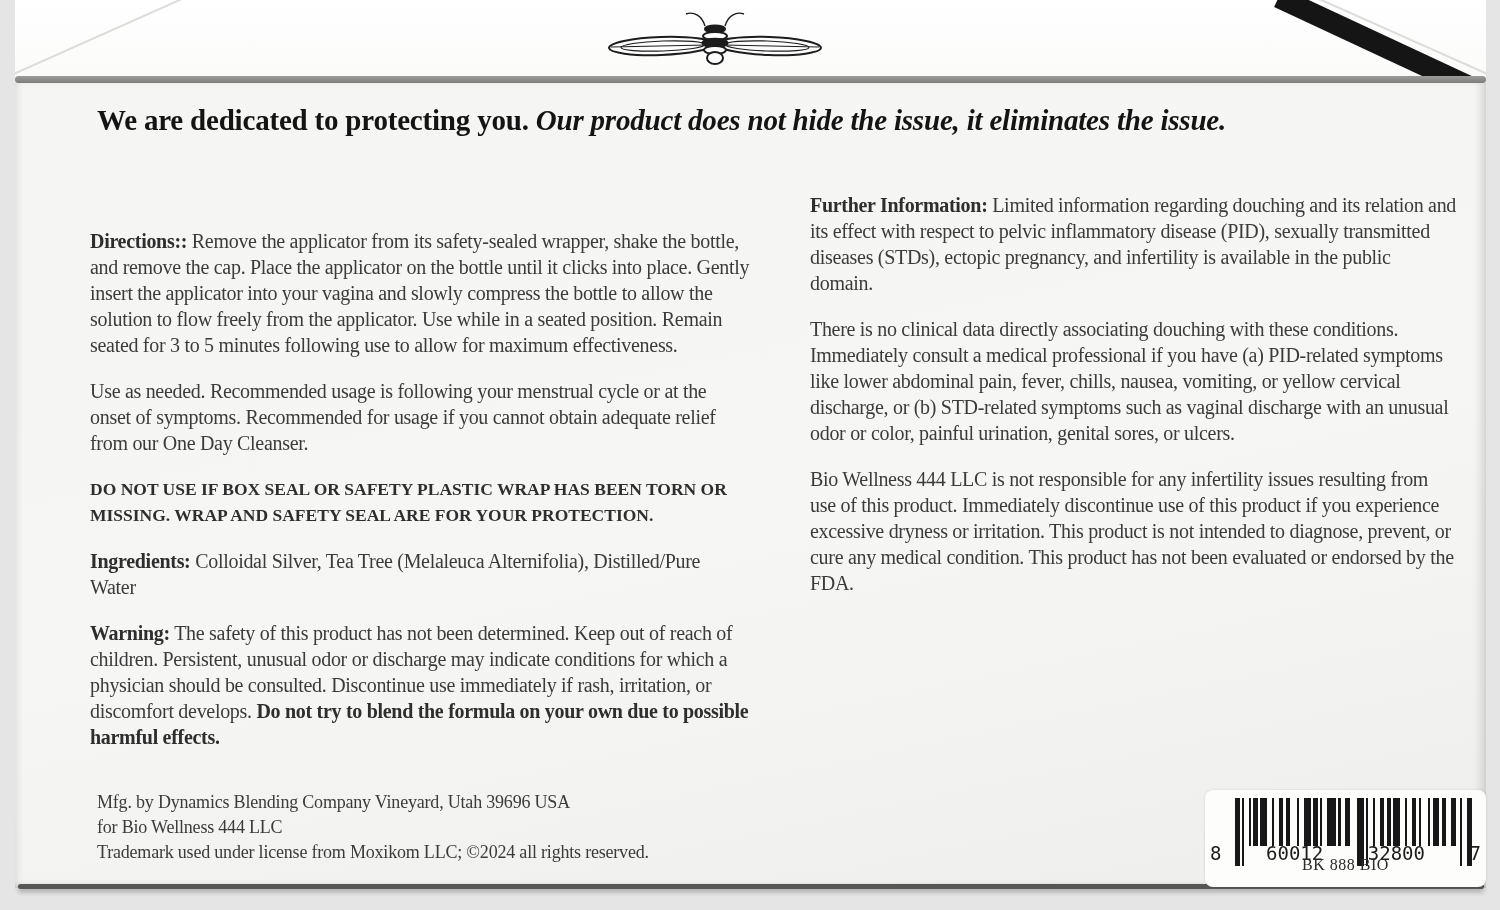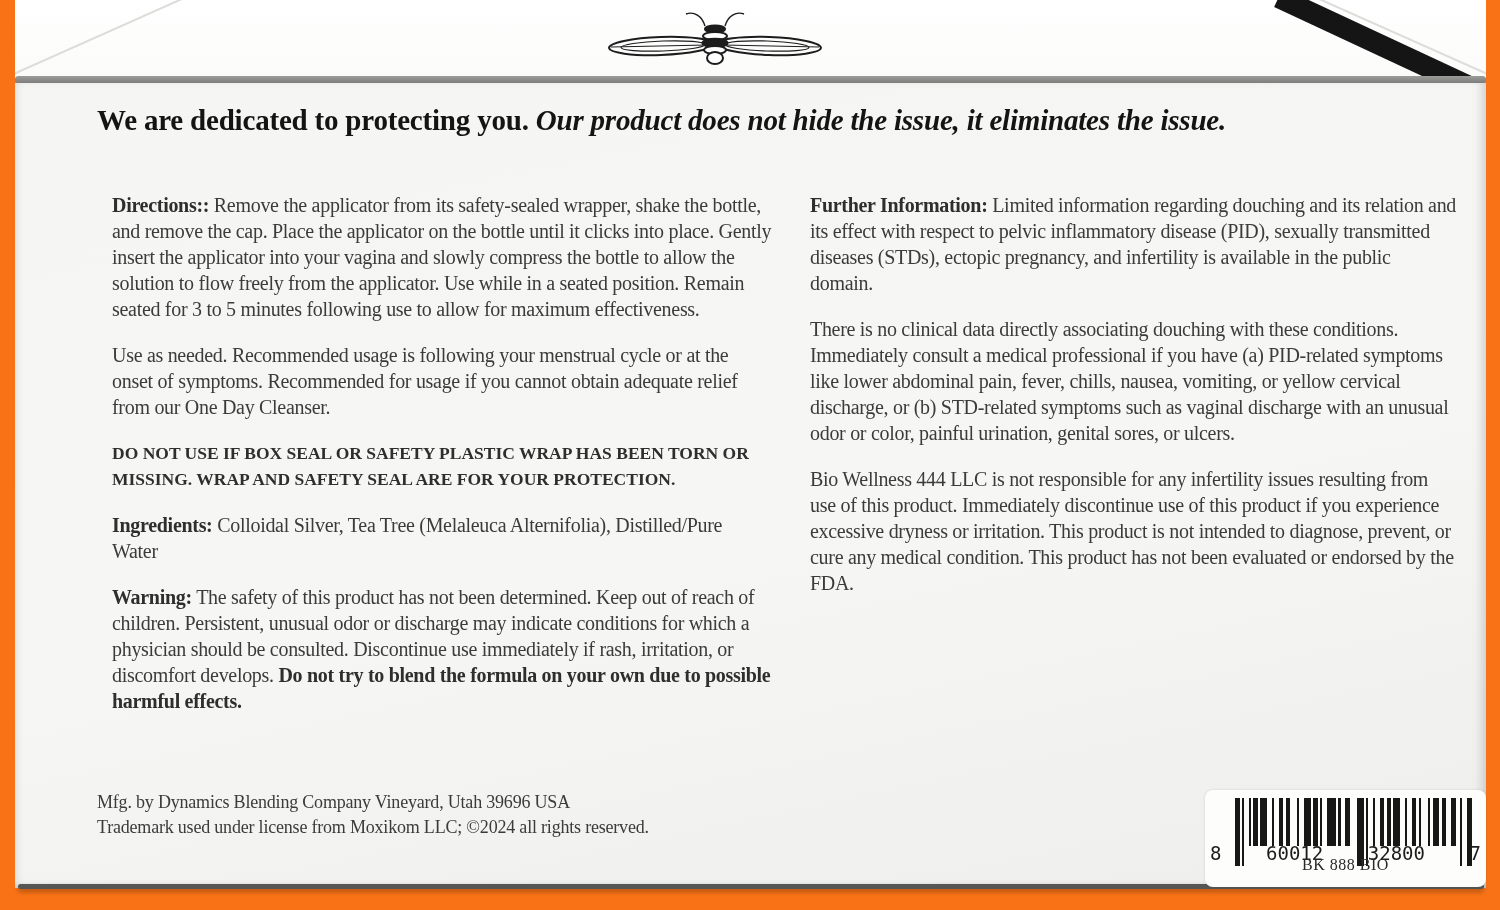--- a/index.html
+++ b/index.html
@@ -1,17 +1,17 @@
 <!DOCTYPE html>
 <html><head>
 <meta charset="utf-8">
 <style>
   html,body{margin:0;padding:0;background:#ffffff;}
   .scene{
-    position:relative;width:1500px;height:910px;background:#f97316;overflow:hidden;
+    position:relative;width:1500px;height:910px;background:#e5e5e5;overflow:hidden;
     font-family:"Liberation Serif", serif;color:#3c3c3c;
   }
   
   .flap{
     position:absolute;top:0;left:15px;right:14px;height:78px;
     background:linear-gradient(180deg,#ffffff 0%,#fbfbfa 100%);
     overflow:hidden;
   }
   .crease{position:absolute;height:2px;background:#dcdcda;}
   .crease.left{width:190px;left:-4px;top:74px;transform:rotate(-24deg);transform-origin:left top;}
@@ -34,21 +34,21 @@
     background:#565654;border-radius:3px;box-shadow:0 3px 5px rgba(0,0,0,.28);
   }
   .bee{position:absolute;left:590px;top:6px;width:220px;height:66px;}
   
   .headline{
     position:absolute;left:97px;top:104px;right:40px;
     font-size:29px;font-weight:bold;color:#141414;white-space:nowrap;letter-spacing:-0.2px;
   }
   .headline .it{font-style:italic;}
   .col{position:absolute;top:192px;font-size:20px;line-height:26px;letter-spacing:-0.3px;color:#3b3b3b;}
-  .col.left{left:112px;width:660px;}
+  .col.left{left:90px;width:660px;margin-top:36px;}
   .col.right{left:810px;width:648px;}
   .col p{margin:0 0 20px 0;}
   .lead{font-weight:bold;color:#2e2e2e;}
   .seal{font-weight:bold;font-size:17.5px;letter-spacing:0;color:#2e2e2e;line-height:26px;}
   .bold-tail{font-weight:bold;color:#2e2e2e;}
   .footer{
     position:absolute;left:97px;top:790px;font-size:18px;line-height:25px;letter-spacing:-0.2px;color:#3b3b3b;
   }
   
   .barcode{
@@ -115,20 +115,21 @@
   </div>
 
   <div class="col right">
     <p><span class="lead">Further Information:</span> <span> Limited information regarding douching and its relation and its effect with respect to pelvic inflammatory disease (PID), sexually transmitted diseases (STDs), ectopic pregnancy, and infertility is available in the public domain.</span></p>
     <p>There is no clinical data directly associating douching with these conditions. Immediately consult a medical professional if you have (a) PID-related symptoms like lower abdominal pain, fever, chills, nausea, vomiting, or yellow cervical discharge, or (b) STD-related symptoms such as vaginal discharge with an unusual odor or color, painful urination, genital sores, or ulcers.</p>
     <p>Bio Wellness 444 LLC is not responsible for any infertility issues resulting from use of this product. Immediately discontinue use of this product if you experience excessive dryness or irritation. This product is not intended to diagnose, prevent, or cure any medical condition. This product has not been evaluated or endorsed by the FDA.</p>
   </div>
 
   <div class="footer">
     <div>Mfg. by Dynamics Blending Company Vineyard, Utah 39696 USA</div>
+    <div>for Bio Wellness 444 LLC</div>
     <div>Trademark used under license from Moxikom LLC; ©2024 all rights reserved.</div>
   </div>
 
   <div class="barcode">
     <div class="bars" id="bars">
         <div class="bar tall" style="width: 4.6px; margin-right: 2.3px;"></div>
         <div class="bar tall" style="width: 2.3px; margin-right: 4.6px;"></div>
         <div class="bar" style="width: 2.3px; margin-right: 2.3px;"></div>
         <div class="bar" style="width: 4.6px; margin-right: 2.3px;"></div>
         <div class="bar" style="width: 6.9px; margin-right: 4.6px;"></div>

